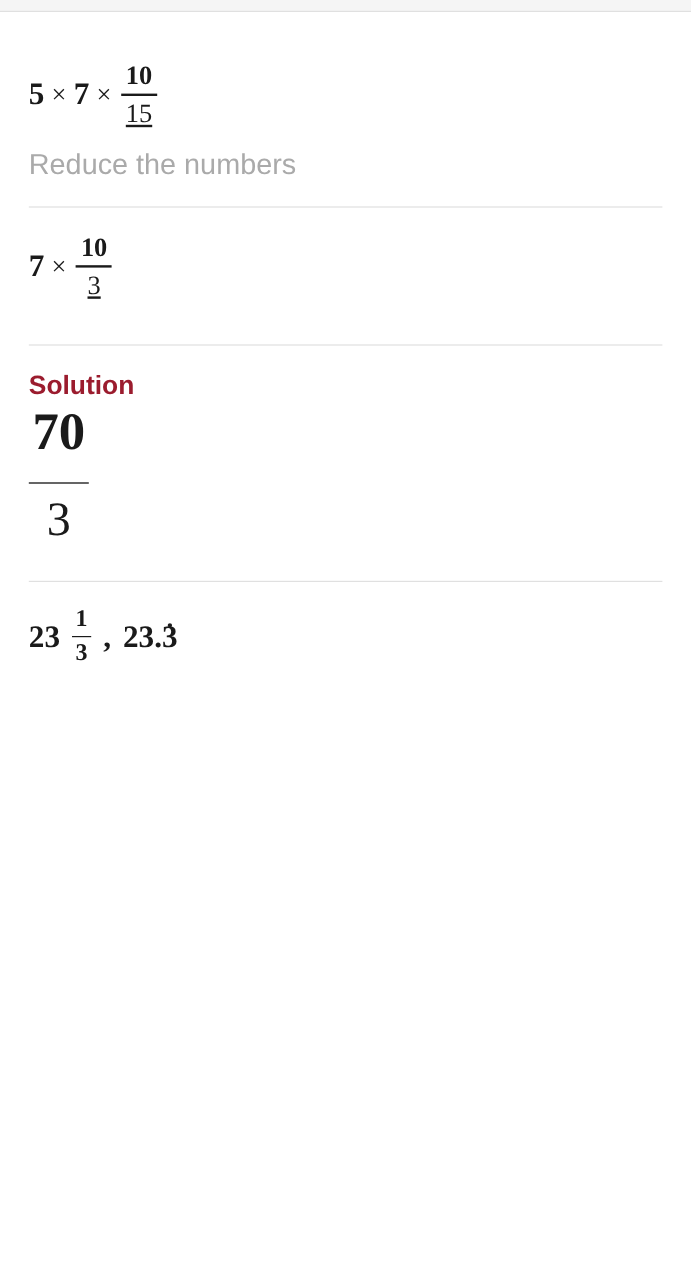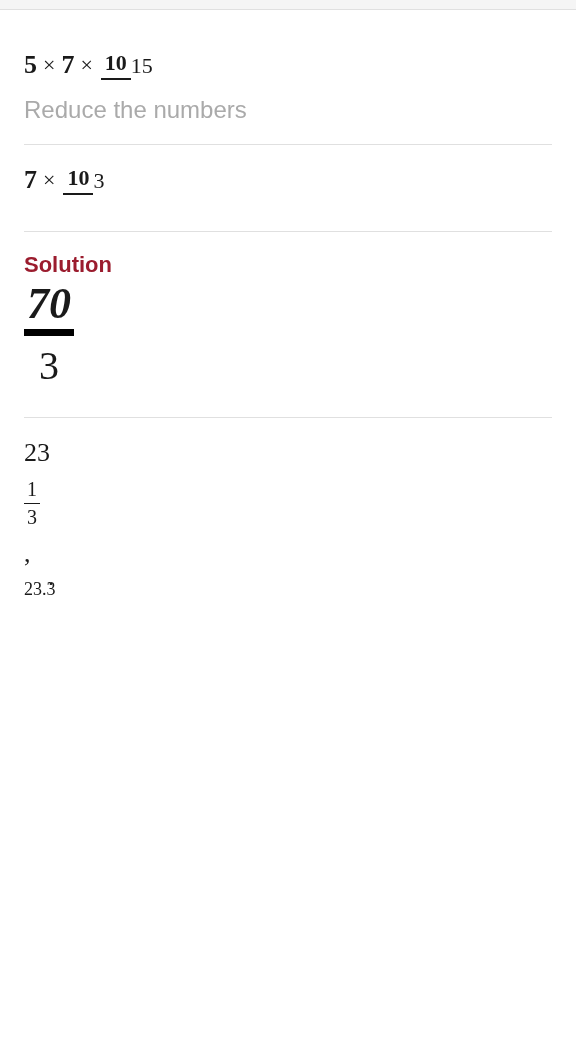--- a/index.html
+++ b/index.html
@@ -34,40 +34,41 @@
       align-items: center;
       gap: 6px;
       font-size: 26px;
       font-weight: 600;
       margin-bottom: 16px;
       flex-wrap: wrap;
     }
 
     .fraction {
       display: inline-flex;
-      flex-direction: row;
+      flex-direction: column;
       align-items: center;
       vertical-align: middle;
       margin: 0 2px;
     }
 
     .fraction .numerator {
       font-size: 22px;
       font-weight: 700;
       border-bottom: 2px solid #1a1a1a;
       padding-bottom: 2px;
       min-width: 30px;
       text-align: center;
     }
 
     .fraction .denominator {
       font-size: 22px;
       font-weight: 400;
       padding-top: 2px;
       text-align: center;
+      text-decoration: underline;
     }
 
     .hint-text {
       font-size: 24px;
       color: #aaaaaa;
       font-family: Arial, sans-serif;
       font-weight: 400;
     }
 
     .solution-label {
@@ -80,48 +81,46 @@
     .solution-fraction {
       display: inline-flex;
       flex-direction: column;
       align-items: center;
       margin-bottom: 8px;
     }
 
     .solution-fraction .numerator {
       font-size: 44px;
       font-weight: 700;
-      border-bottom: 7px solid #000000;
-      padding-bottom: 0;
+      border-bottom: 1px solid #000000;
+      padding-bottom: 17px;
       min-width: 50px;
       text-align: center;
-      font-style: italic;
     }
 
     .solution-fraction .denominator {
       font-size: 40px;
       font-weight: 400;
       padding-top: 6px;
       text-align: center;
     }
 
     .alternate-label {
       font-size: 18px;
       color: #9b1c2e;
       font-family: Arial, sans-serif;
       margin-bottom: 12px;
     }
 
     .alternate-expression {
       display: flex;
-      align-items: flex-start;
+      align-items: center;
       gap: 10px;
       font-size: 26px;
-      font-weight: 400;
-      flex-direction: column;
+      font-weight: 700;
     }
 
     .alternate-fraction {
       display: inline-flex;
       flex-direction: column;
       align-items: center;
       vertical-align: middle;
     }
 
     .alternate-fraction .numerator {
@@ -132,21 +131,21 @@
       min-width: 16px;
     }
 
     .alternate-fraction .denominator {
       font-size: 20px;
       padding-top: 2px;
       text-align: center;
     }
 
     .dot-notation {
-      font-size: 18px;
+      font-size: 26px;
     }
 
     
     .dotted {
       position: relative;
       display: inline-block;
     }
 
     .dotted::before {
       content: '·';

